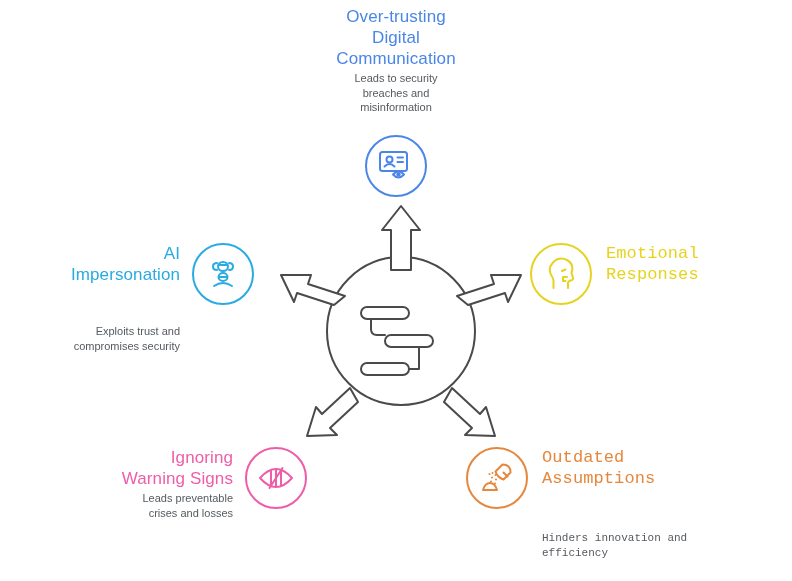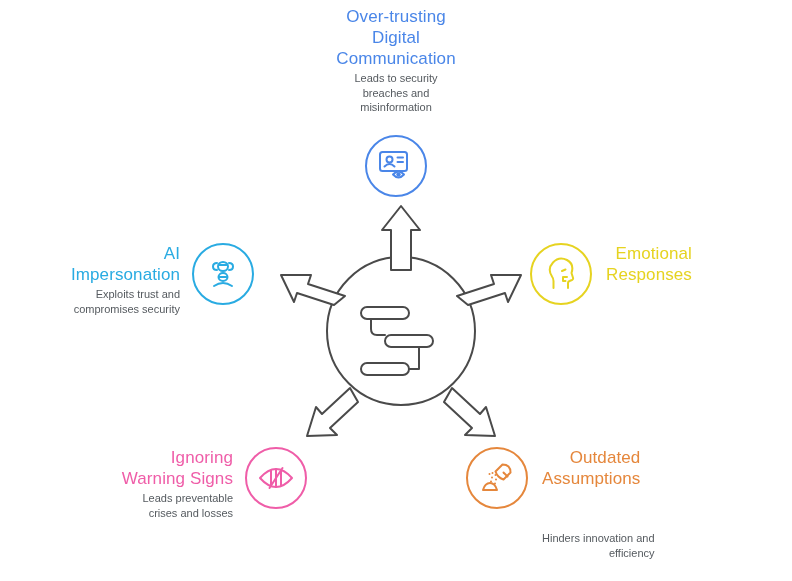--- a/index.html
+++ b/index.html
@@ -41,21 +41,21 @@
   .node-desc {
     font-size: 11px;
     line-height: 14.5px;
     color: #555a5f;
     margin-top: 2px;
     white-space: pre-line;
   }
 
   
   .align-right .node-text { text-align: right; align-items: flex-end; }
-  .align-left  .node-text { text-align: right;  align-items: flex-start; }
+  .align-left  .node-text { text-align: left;  align-items: flex-start; font-family: Liberation Mono, monospace; }
   .align-center .node-text { text-align: center; align-items: center; }
 
   
   .icon-circle {
     width: 62px;
     height: 62px;
     border-radius: 50%;
     border: 2px solid currentColor;
     box-sizing: border-box;
     display: flex;
@@ -63,21 +63,21 @@
     justify-content: center;
     flex: 0 0 auto;
   }
   .icon-circle svg { display: block; }
 
   
   #node-top      { left: 280px; top: 6px;  width: 232px; flex-direction: column; align-items: center; }
   #node-top .icon-circle { margin-top: 20px; }
 
   #node-left-top   { left: 30px;  top: 243px; width: 232px; }
-  #node-left-top .node-text { width: 150px; margin-right: 12px; }
+  #node-left-top .node-text { width: 150px; margin-right: 12px; gap: 37px; }
 
   #node-right-top  { left: 530px; top: 243px; width: 250px; }
   #node-right-top .node-text { width: 160px; margin-left: 14px; }
 
   #node-left-bottom  { left: 80px;  top: 447px; width: 235px; }
   #node-left-bottom .node-text { width: 153px; margin-right: 12px; }
 
   #node-right-bottom { left: 466px; top: 447px; width: 250px; }
   #node-right-bottom .node-text { width: 160px; margin-left: 14px; gap: 40px; }
 

